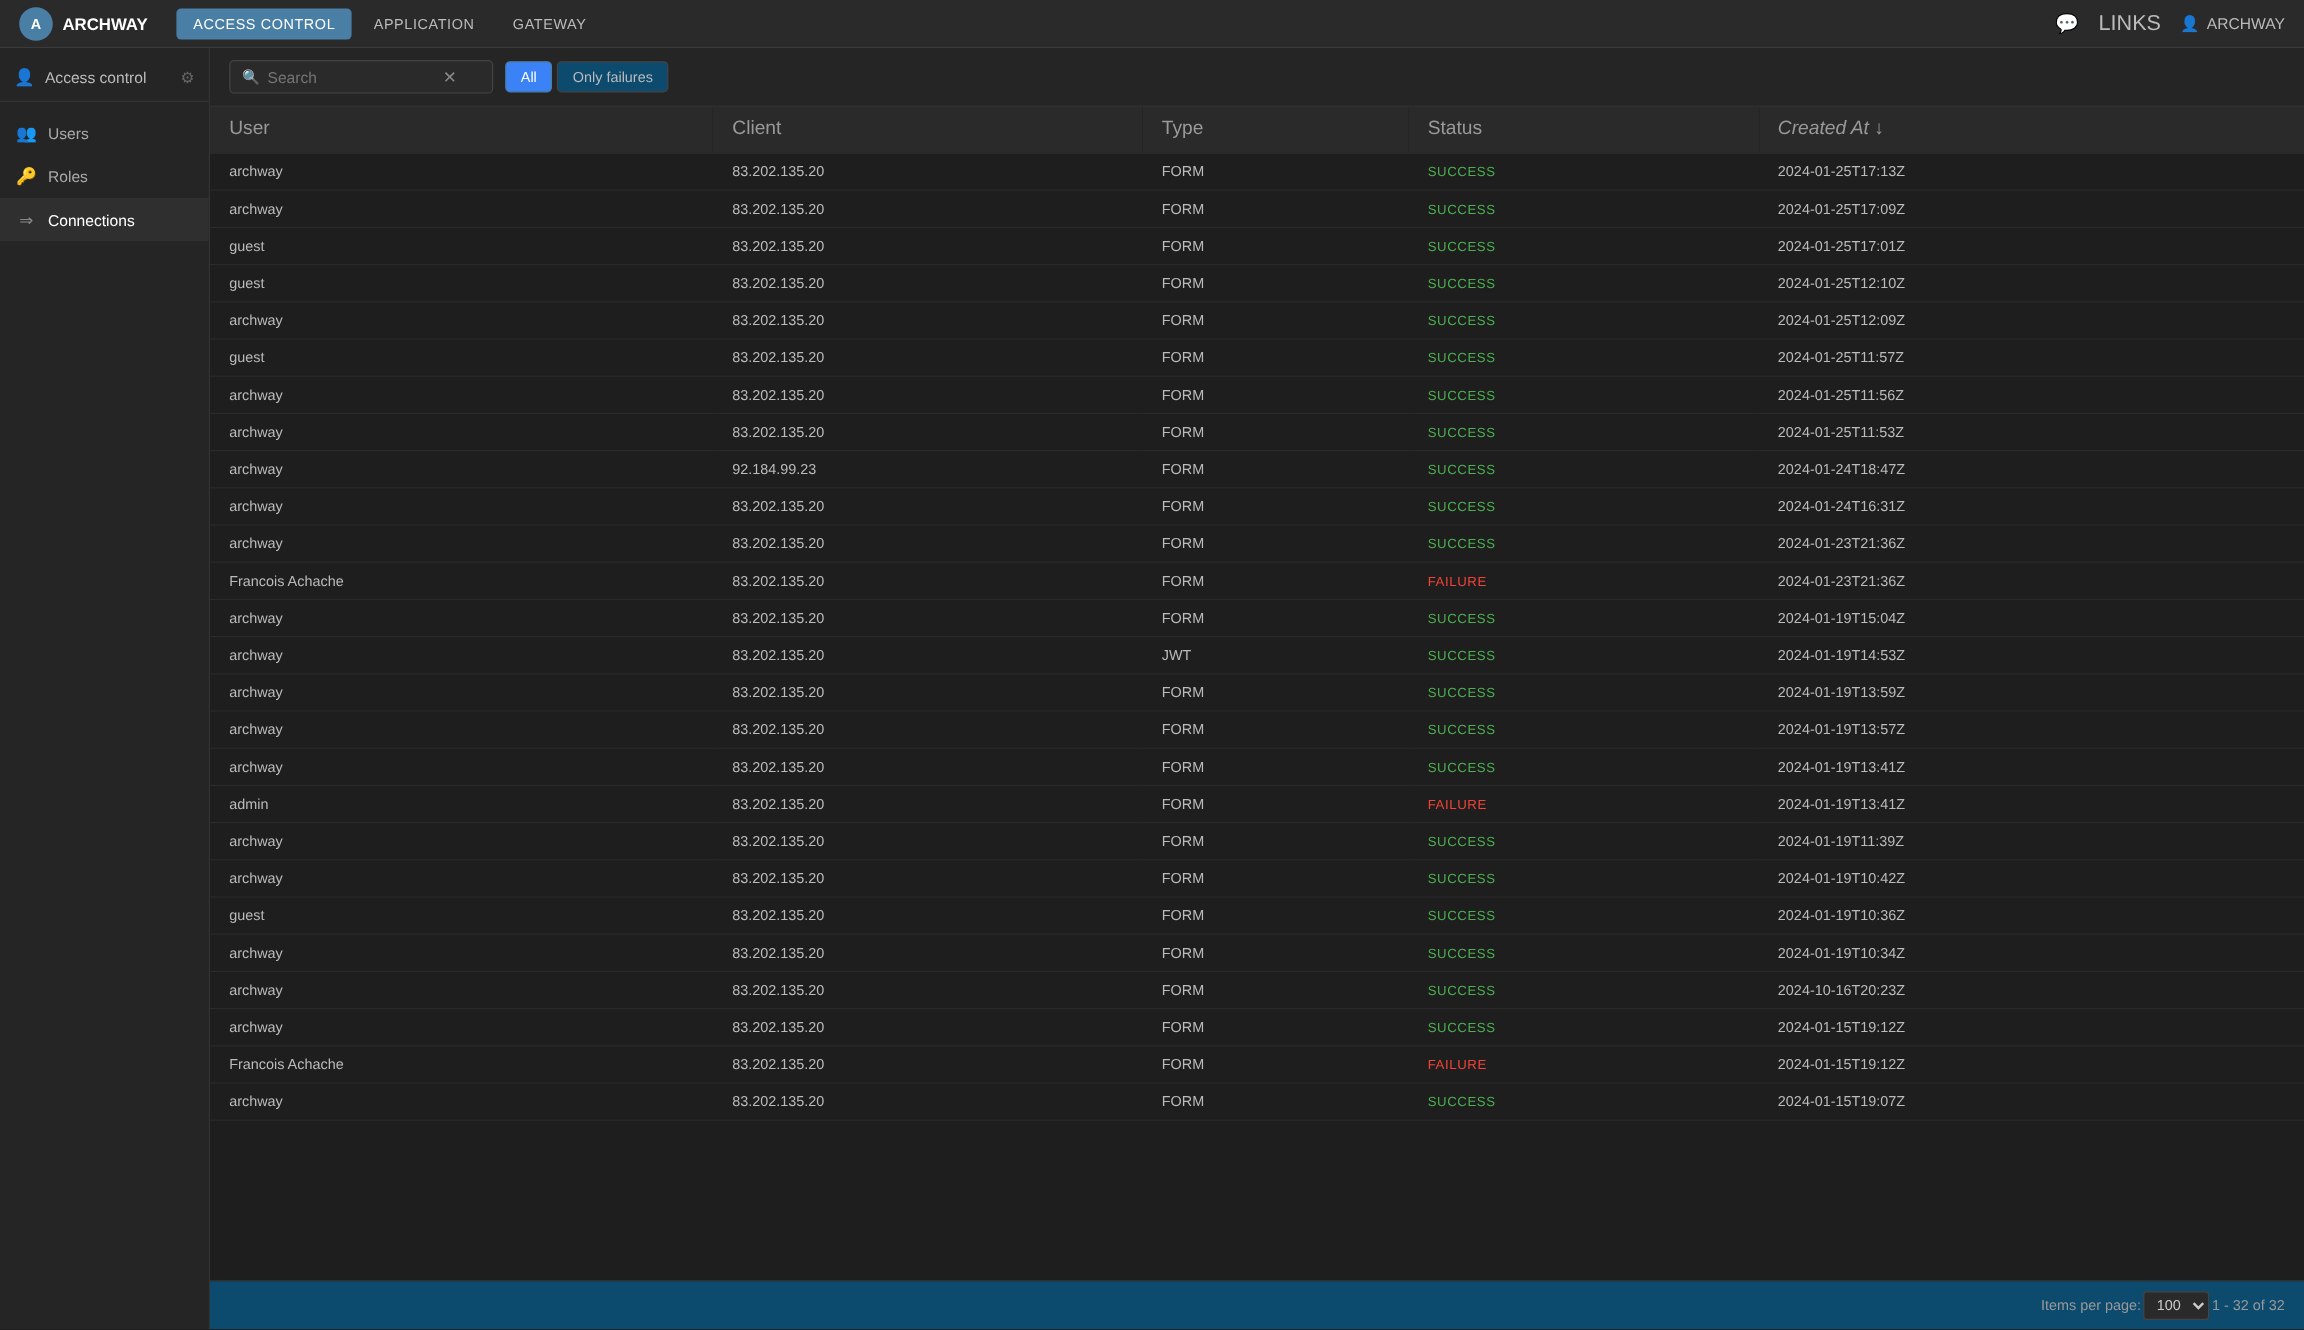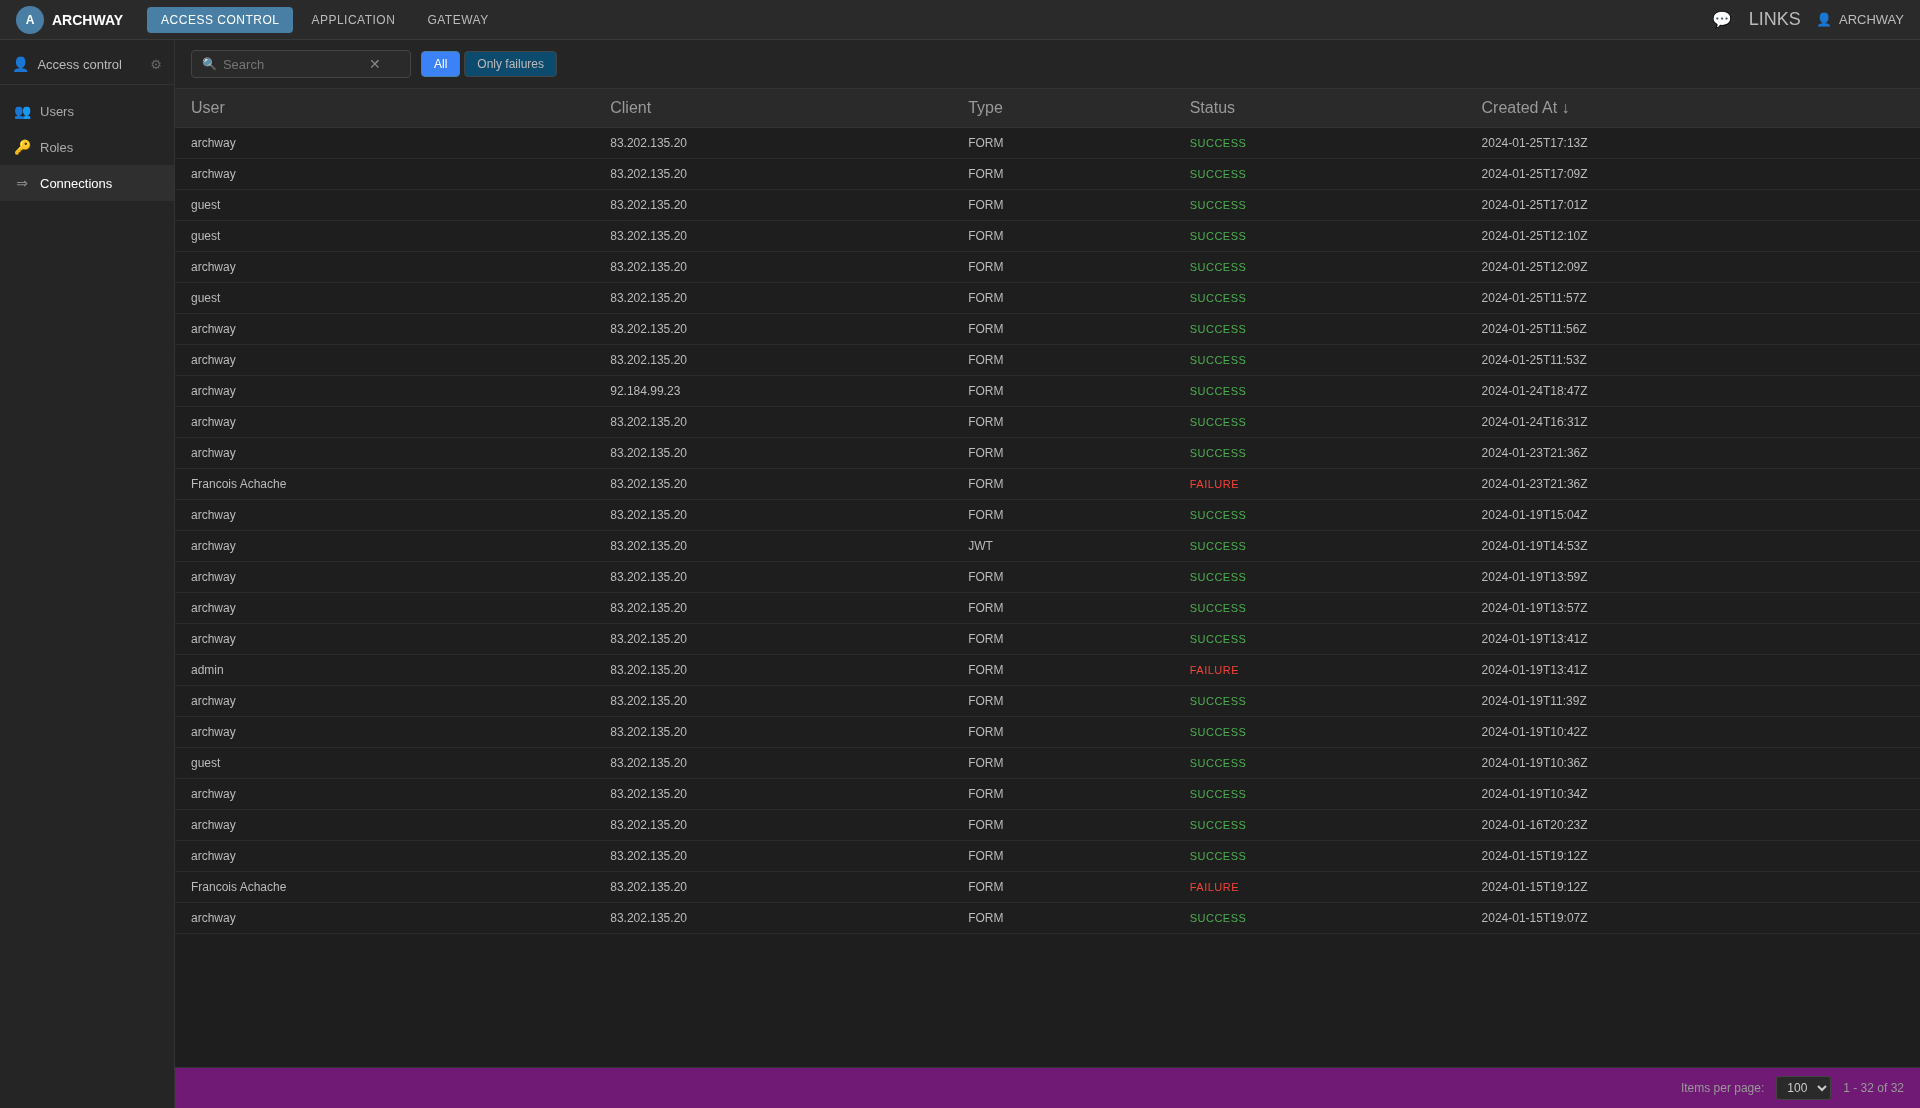--- a/index.html
+++ b/index.html
@@ -80,30 +80,30 @@
     .table-wrap::-webkit-scrollbar { width: 6px; }
     .table-wrap::-webkit-scrollbar-track { background: #1e1e1e; }
     .table-wrap::-webkit-scrollbar-thumb { background: #444; border-radius: 3px; }
 
     table { width: 100%; border-collapse: collapse; }
     thead tr { background: #2a2a2a; position: sticky; top: 0; z-index: 10; }
     thead th {
       text-align: left; padding: 10px 16px; color: #999; font-weight: 500;
       font-size: 16px; border-bottom: 1px solid #333; white-space: nowrap;
     }
-    thead th.sortable { cursor: pointer; }
+    thead th.sortable { cursor: pointer; font-style: italic; }
     tbody tr { border-bottom: 1px solid #2a2a2a; }
     tbody td { padding: 8px 16px; color: #bbb; font-size: 12px; }
     .status-success { color: #4caf50; font-size: 11px; font-weight: 500; letter-spacing: 0.5px; }
     .status-failure { color: #f44336; font-size: 11px; font-weight: 500; letter-spacing: 0.5px; }
 
     
     .table-footer {
       display: flex; align-items: center; justify-content: flex-end;
-      gap: 12px; padding: 8px 16px; background: #701a75; border-top: 1px solid #333;
+      gap: 2px; padding: 8px 16px; background: #0c4a6e; border-top: 1px solid #333;
       font-size: 12px; color: #999;
     }
     .per-page-select {
       background: #2a2a2a; border: 1px solid #444; color: #ccc;
       padding: 3px 6px; border-radius: 3px; font-size: 12px; cursor: pointer;
     }
     .pagination-info { color: #999; font-size: 12px; }
 
     
     .table-wrap { position: relative; }
@@ -331,21 +331,21 @@
       <td>83.202.135.20</td>
       <td>FORM</td>
       <td><span class="status-success">SUCCESS</span></td>
       <td>2024-01-19T10:34Z</td>
     </tr>
             <tr>
       <td>archway</td>
       <td>83.202.135.20</td>
       <td>FORM</td>
       <td><span class="status-success">SUCCESS</span></td>
-      <td>2024-01-16T20:23Z</td>
+      <td>2024-10-16T20:23Z</td>
     </tr>
             <tr>
       <td>archway</td>
       <td>83.202.135.20</td>
       <td>FORM</td>
       <td><span class="status-success">SUCCESS</span></td>
       <td>2024-01-15T19:12Z</td>
     </tr>
             <tr>
       <td>Francois Achache</td>

